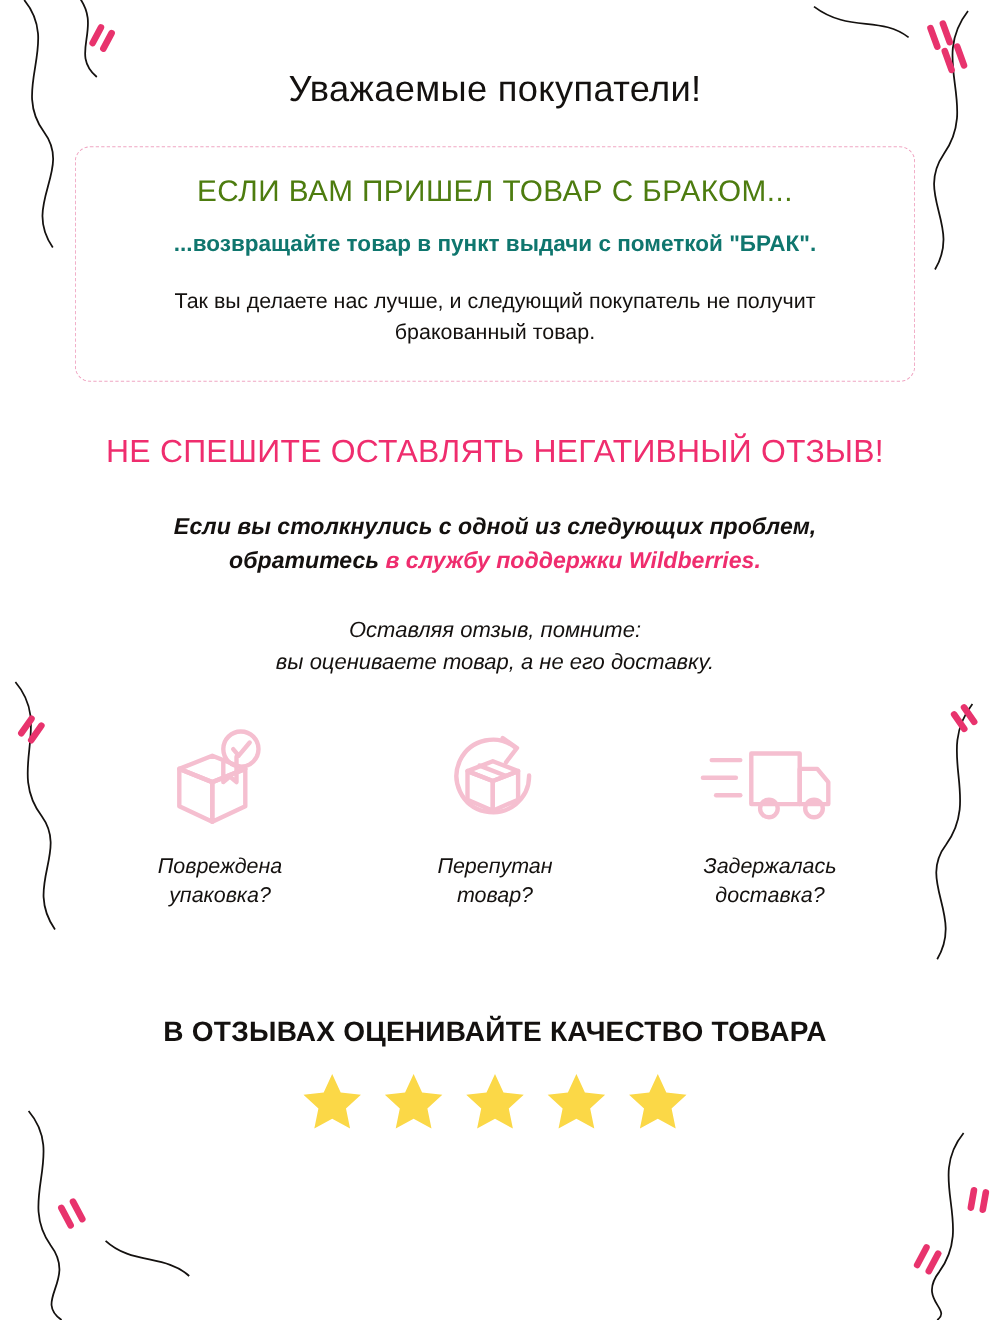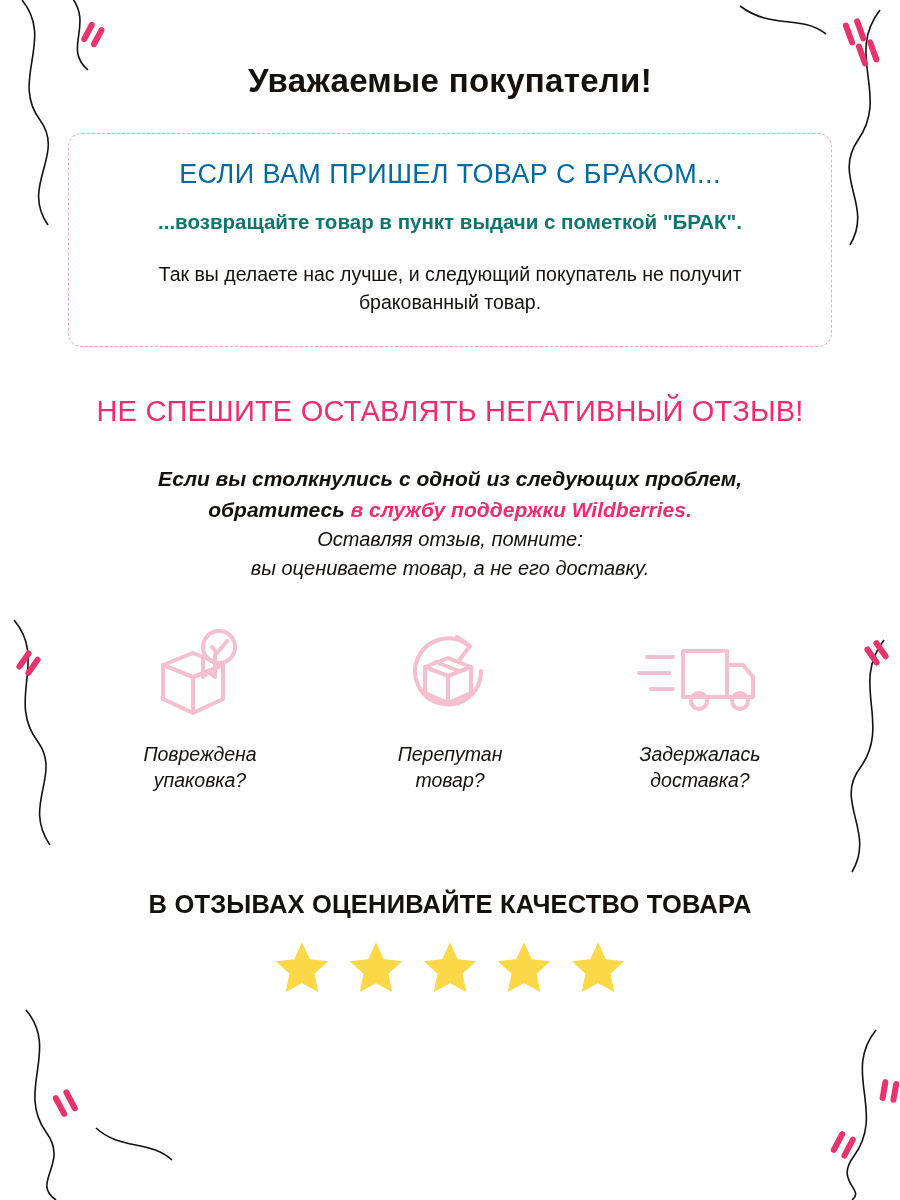--- a/index.html
+++ b/index.html
@@ -33,35 +33,35 @@
   
   .content {
     position: relative;
     z-index: 2;
     width: 900px;
   }
 
   .title {
     text-align: center;
     font-size: 33px;
-    font-weight: bold;
+    font-weight: normal;
     letter-spacing: 0.3px;
     color: #14110f;
     margin-top: 62px;
   }
 
   .defect-box {
     margin: 33px 68px 0 68px;
     border: 1.6px dashed #f0a7c3;
     border-radius: 14px;
     padding: 26px 30px 30px 30px;
     text-align: center;
   }
   .defect-head {
-    color: #0369a1;
+    color: #4d7c0f;
     font-size: 27px;
     letter-spacing: 0.4px;
     line-height: 1.1;
   }
   .defect-line1 {
     margin-top: 20px;
     font-size: 20.5px;
     font-weight: bold;
     color: #0f766e;
   }
@@ -90,20 +90,21 @@
     text-align: center;
     font-size: 21px;
     font-weight: bold;
     line-height: 1.45;
     color: #14110f;
     font-style: italic;
   }
   .problems .accent { color: #ef2d6e; }
 
   .remember {
+    margin-top: 34px;
     text-align: center;
     font-size: 20px;
     line-height: 1.45;
     color: #14110f;
     font-style: italic;
   }
 
   .icons-row {
     margin-top: 44px;
     display: flex;

